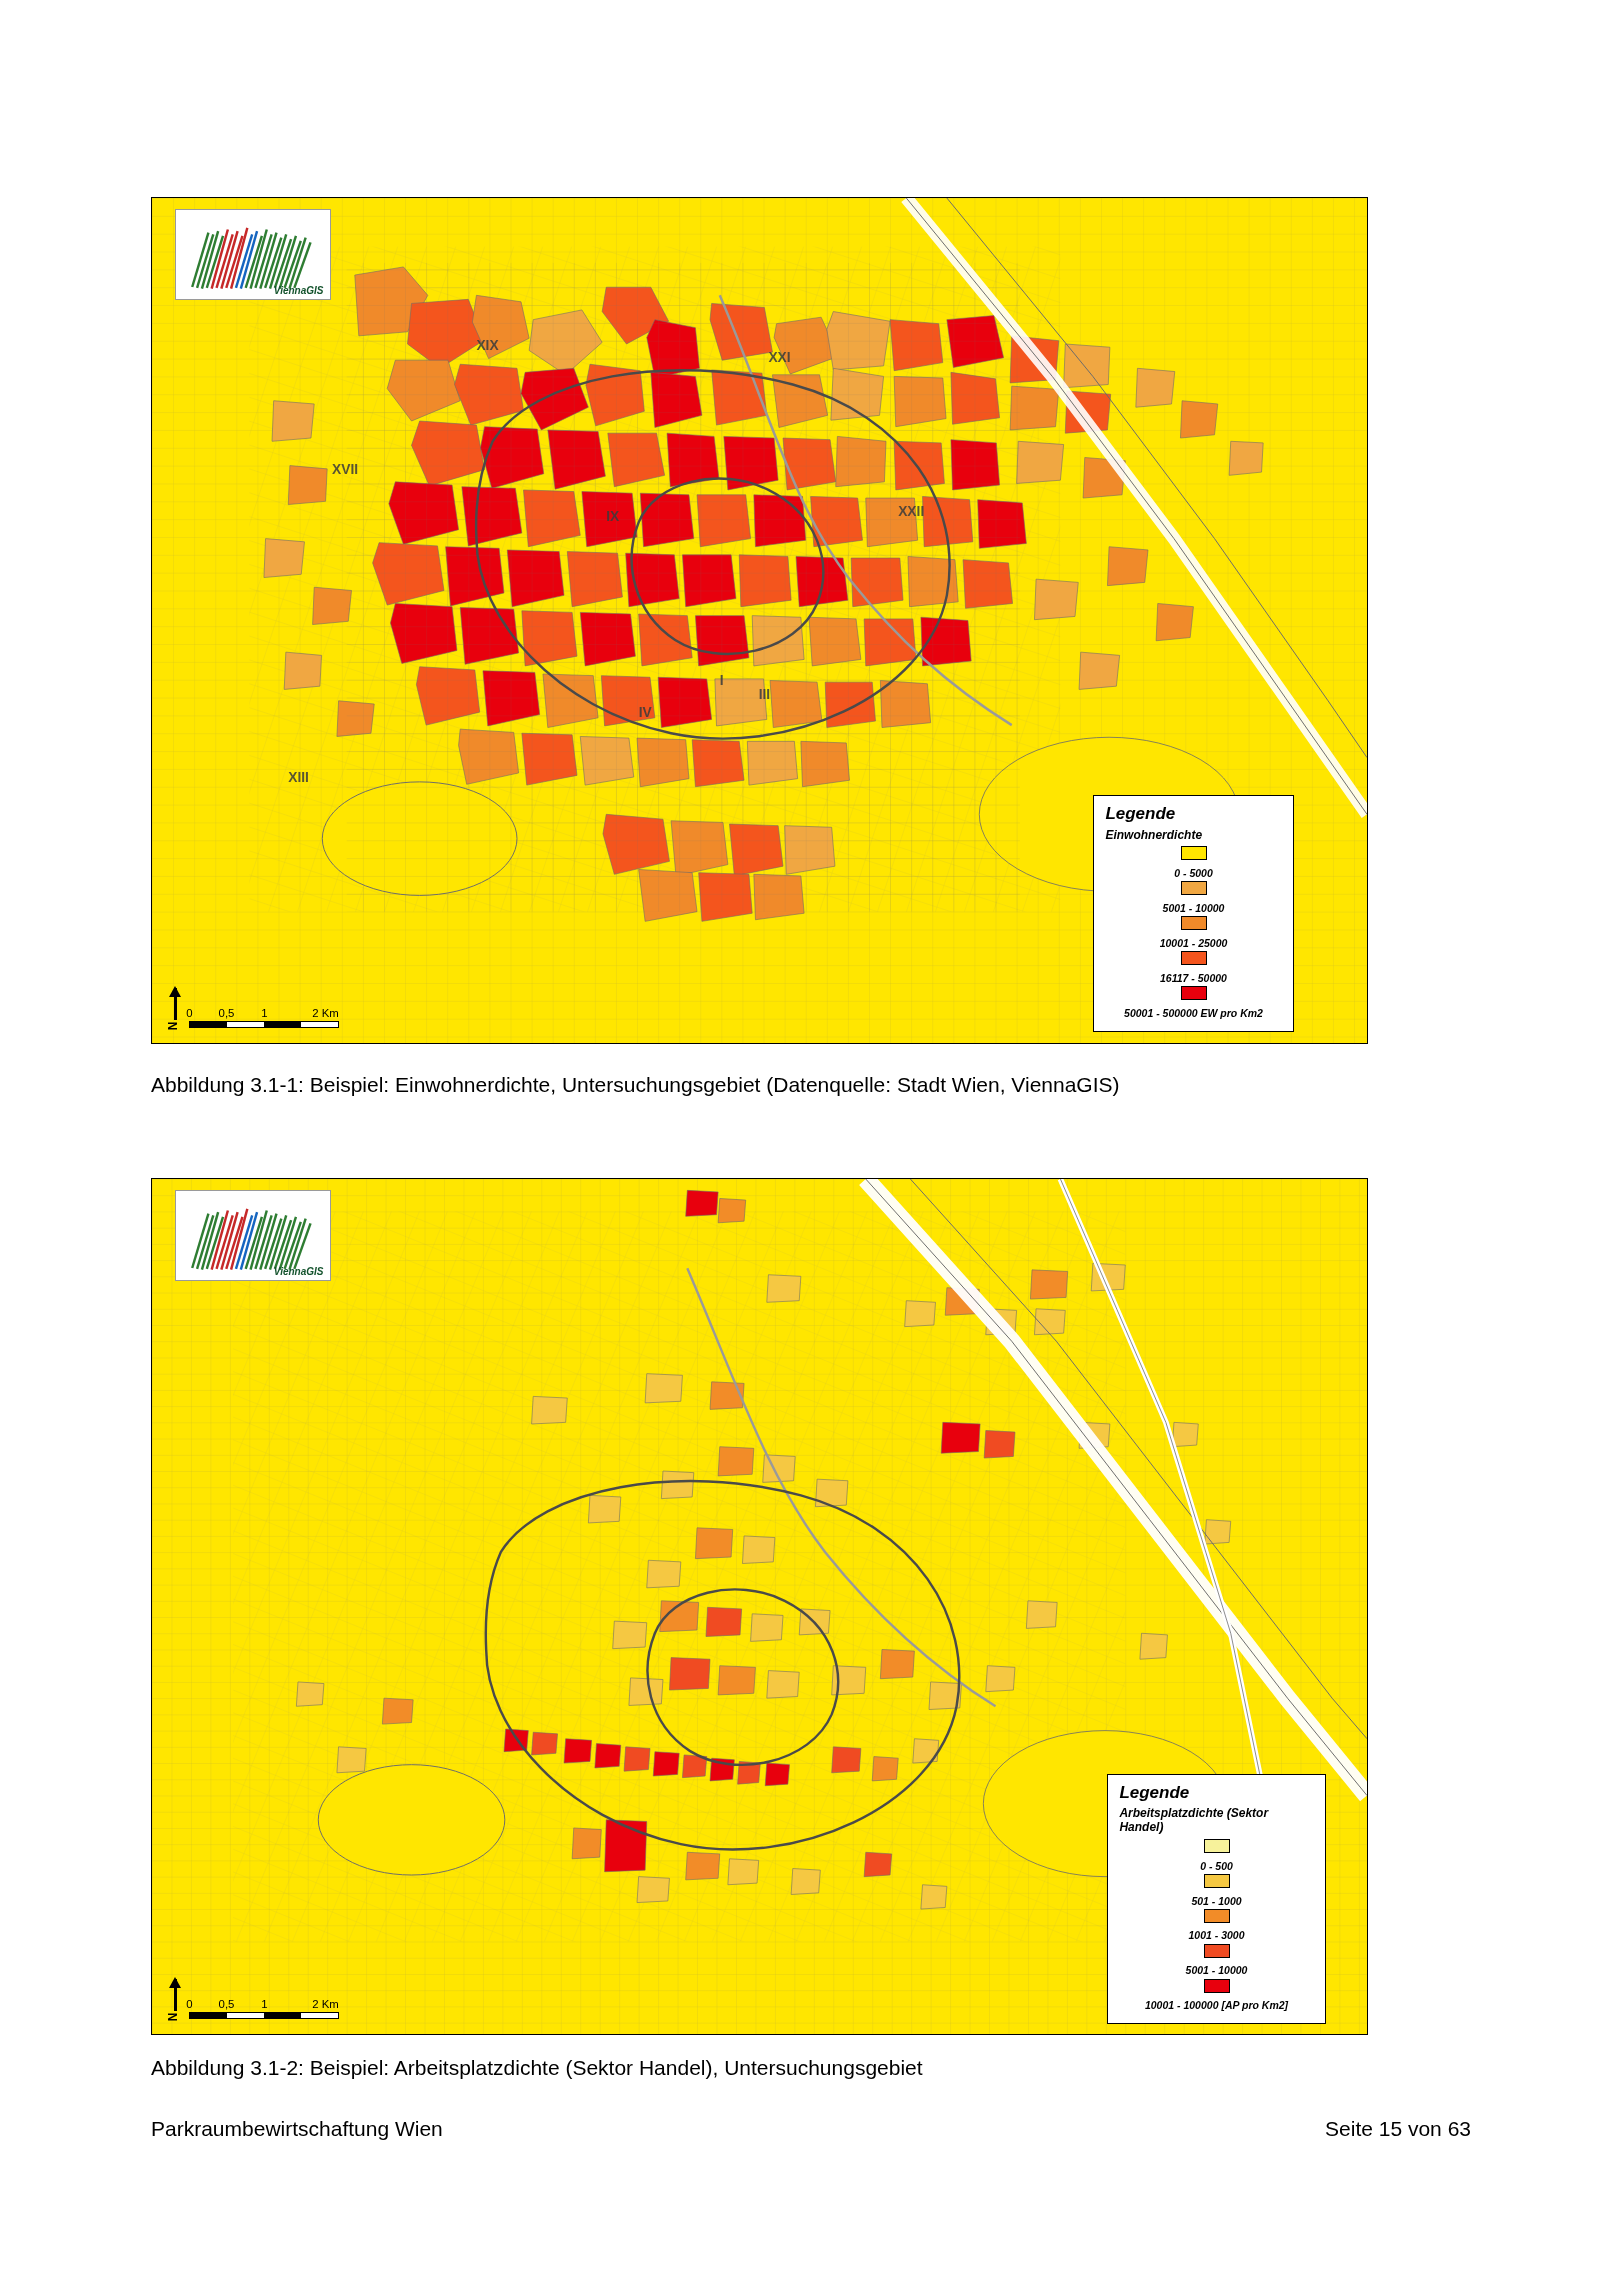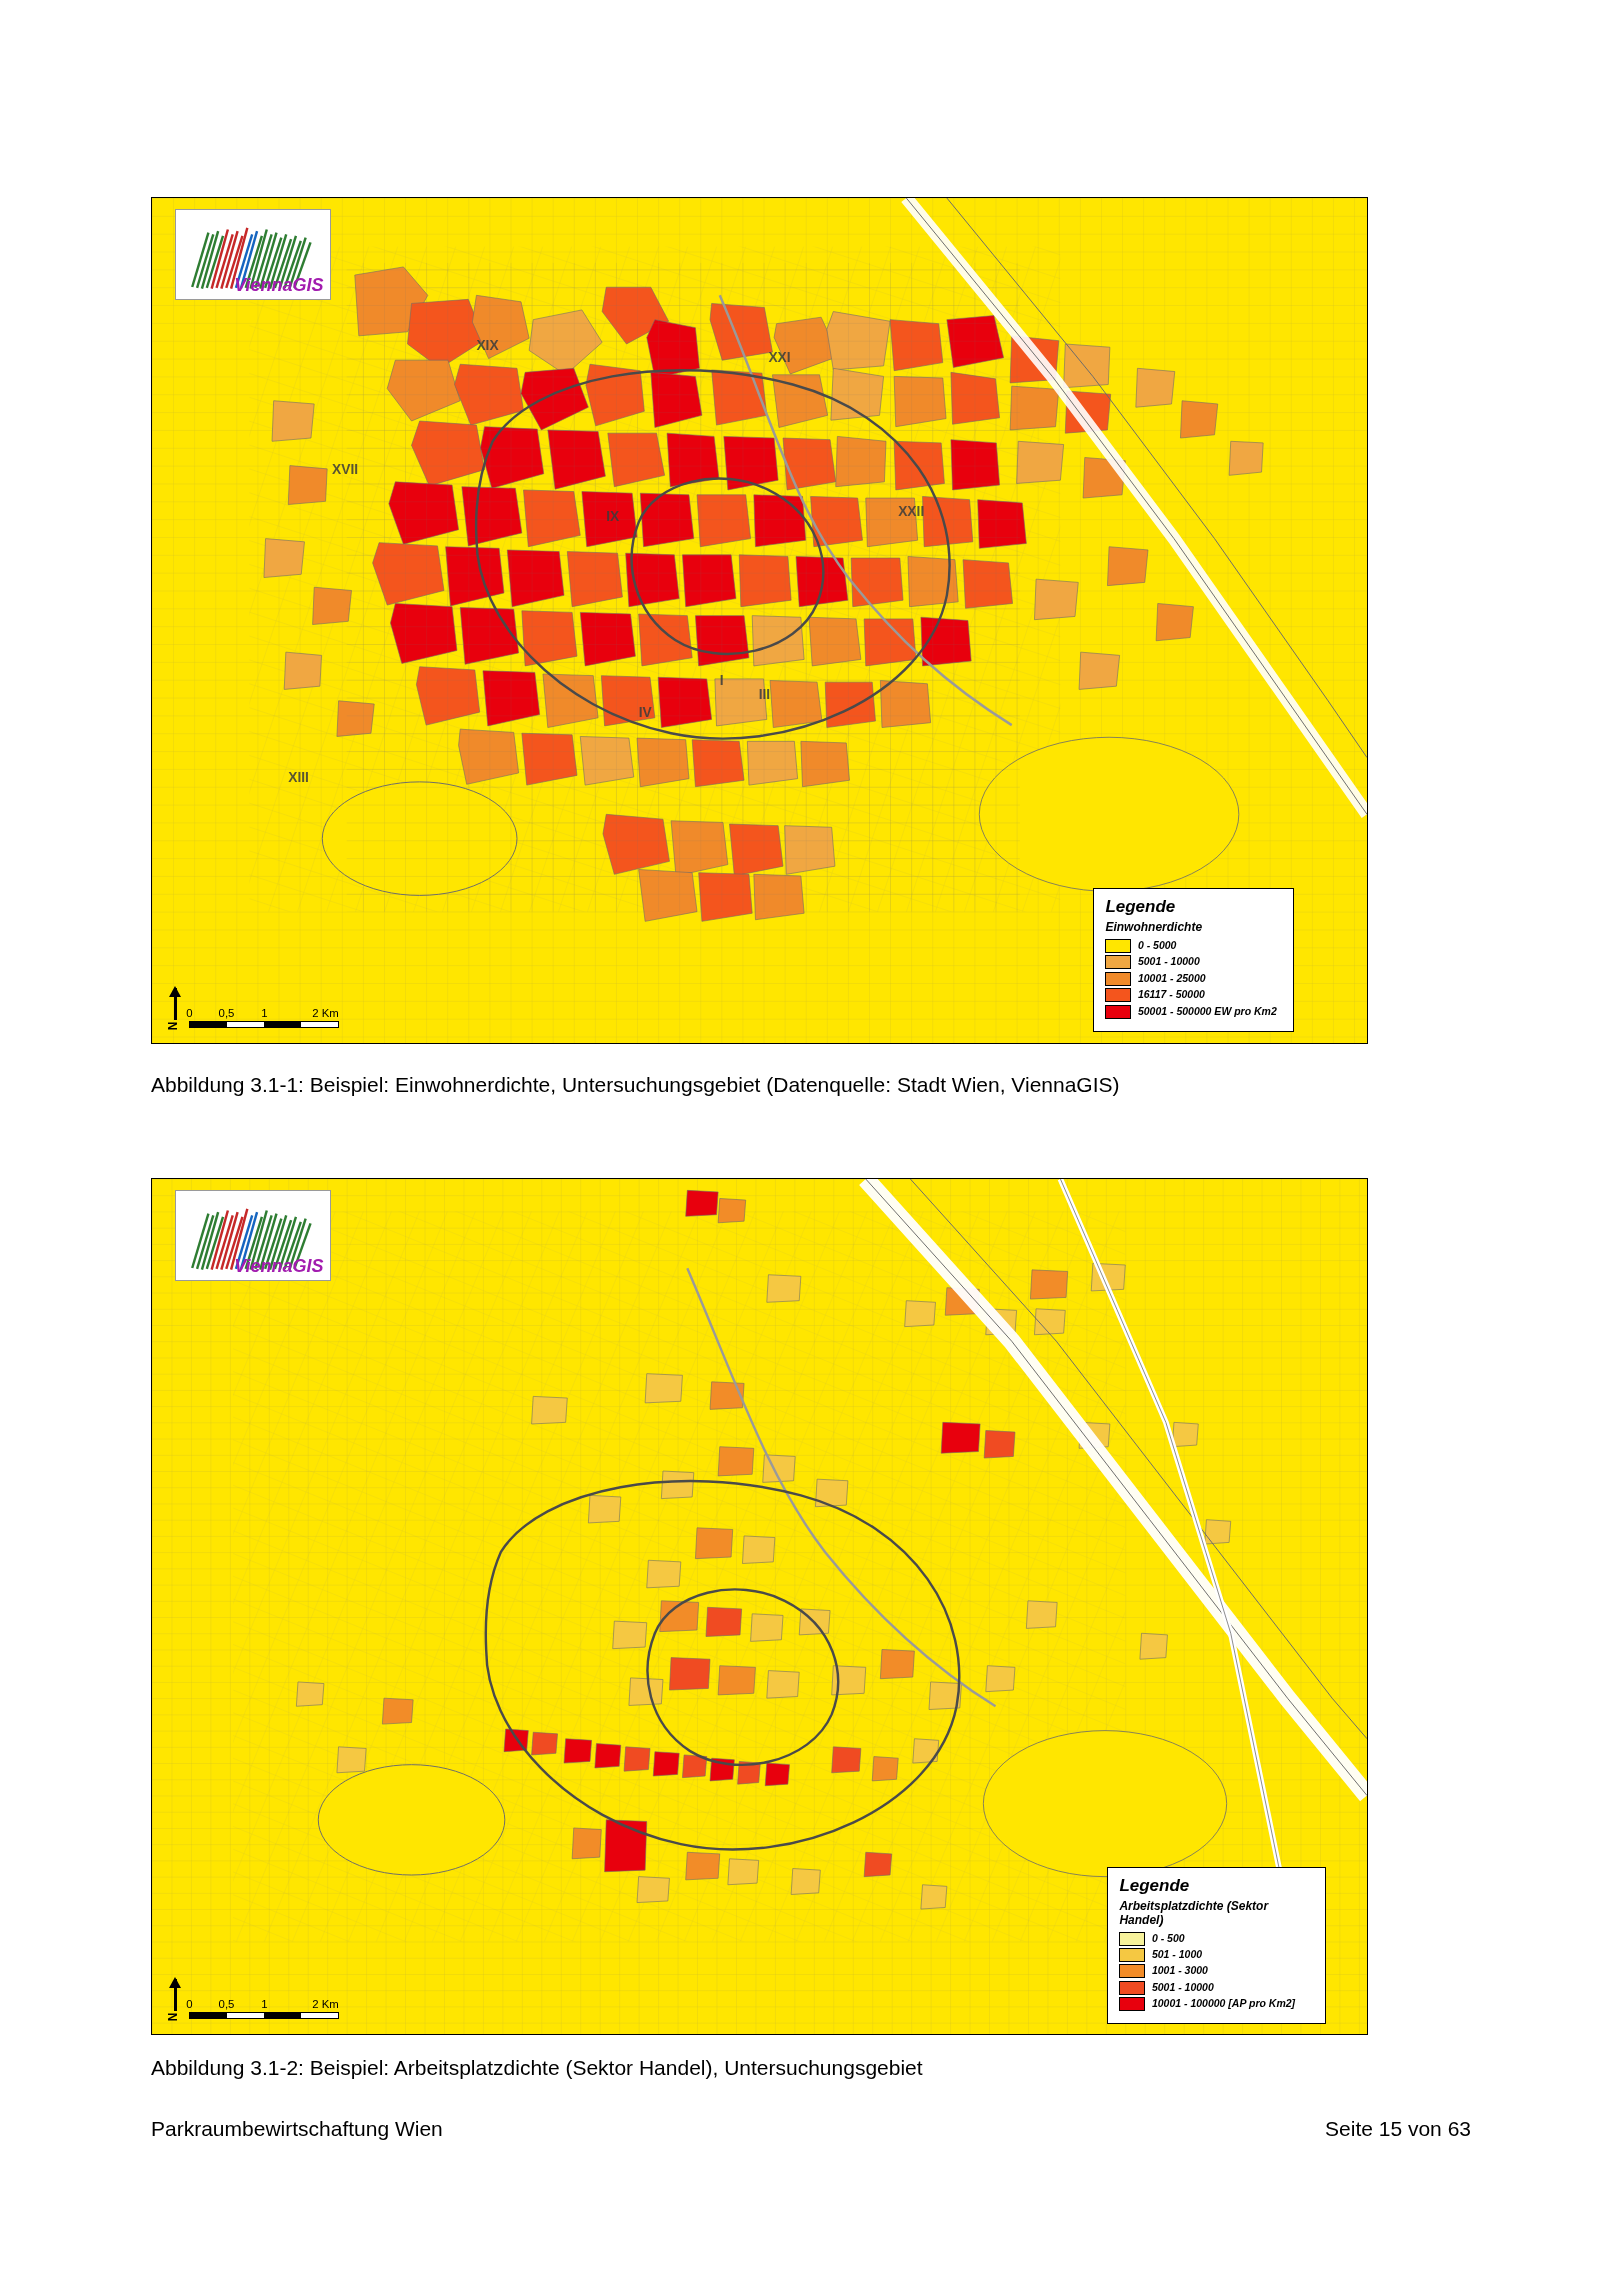--- a/index.html
+++ b/index.html
@@ -124,24 +124,24 @@
     overflow: hidden;
   }
   .gis-logo .bars {
     position: absolute;
     inset: 0;
   }
   .gis-logo .cap {
     position: absolute;
     bottom: 3.2px;
     right: 6.5px;
-    font-size: 18px;
+    font-size: 10px;
     font-weight: bold;
     font-style: italic;
-    color: #a21caf;
+    color: #14532d;
   }
 
   
   .scalebar {
     position: absolute;
     left: 14.6px;
     bottom: 11.4px;
     display: flex;
     align-items: flex-end;
     gap: 4.9px;
@@ -210,22 +210,24 @@
     color: #000;
   }
   .legend-sub {
     font-size: 12px;
     font-weight: bold;
     margin-bottom: 4.9px;
     color: #000;
   }
   .legend-row {
     display: flex;
+    align-items: center;
     gap: 6.5px;
     margin-bottom: 2.4px;
+    flex-direction: column;
   }
   .legend-swatch {
     width: 24px;
     height: 12px;
     border: 0.8px solid #000;
     flex: 0 0 auto;
   }
   .legend-label {
     font-size: 10.5px;
     font-weight: bold;

